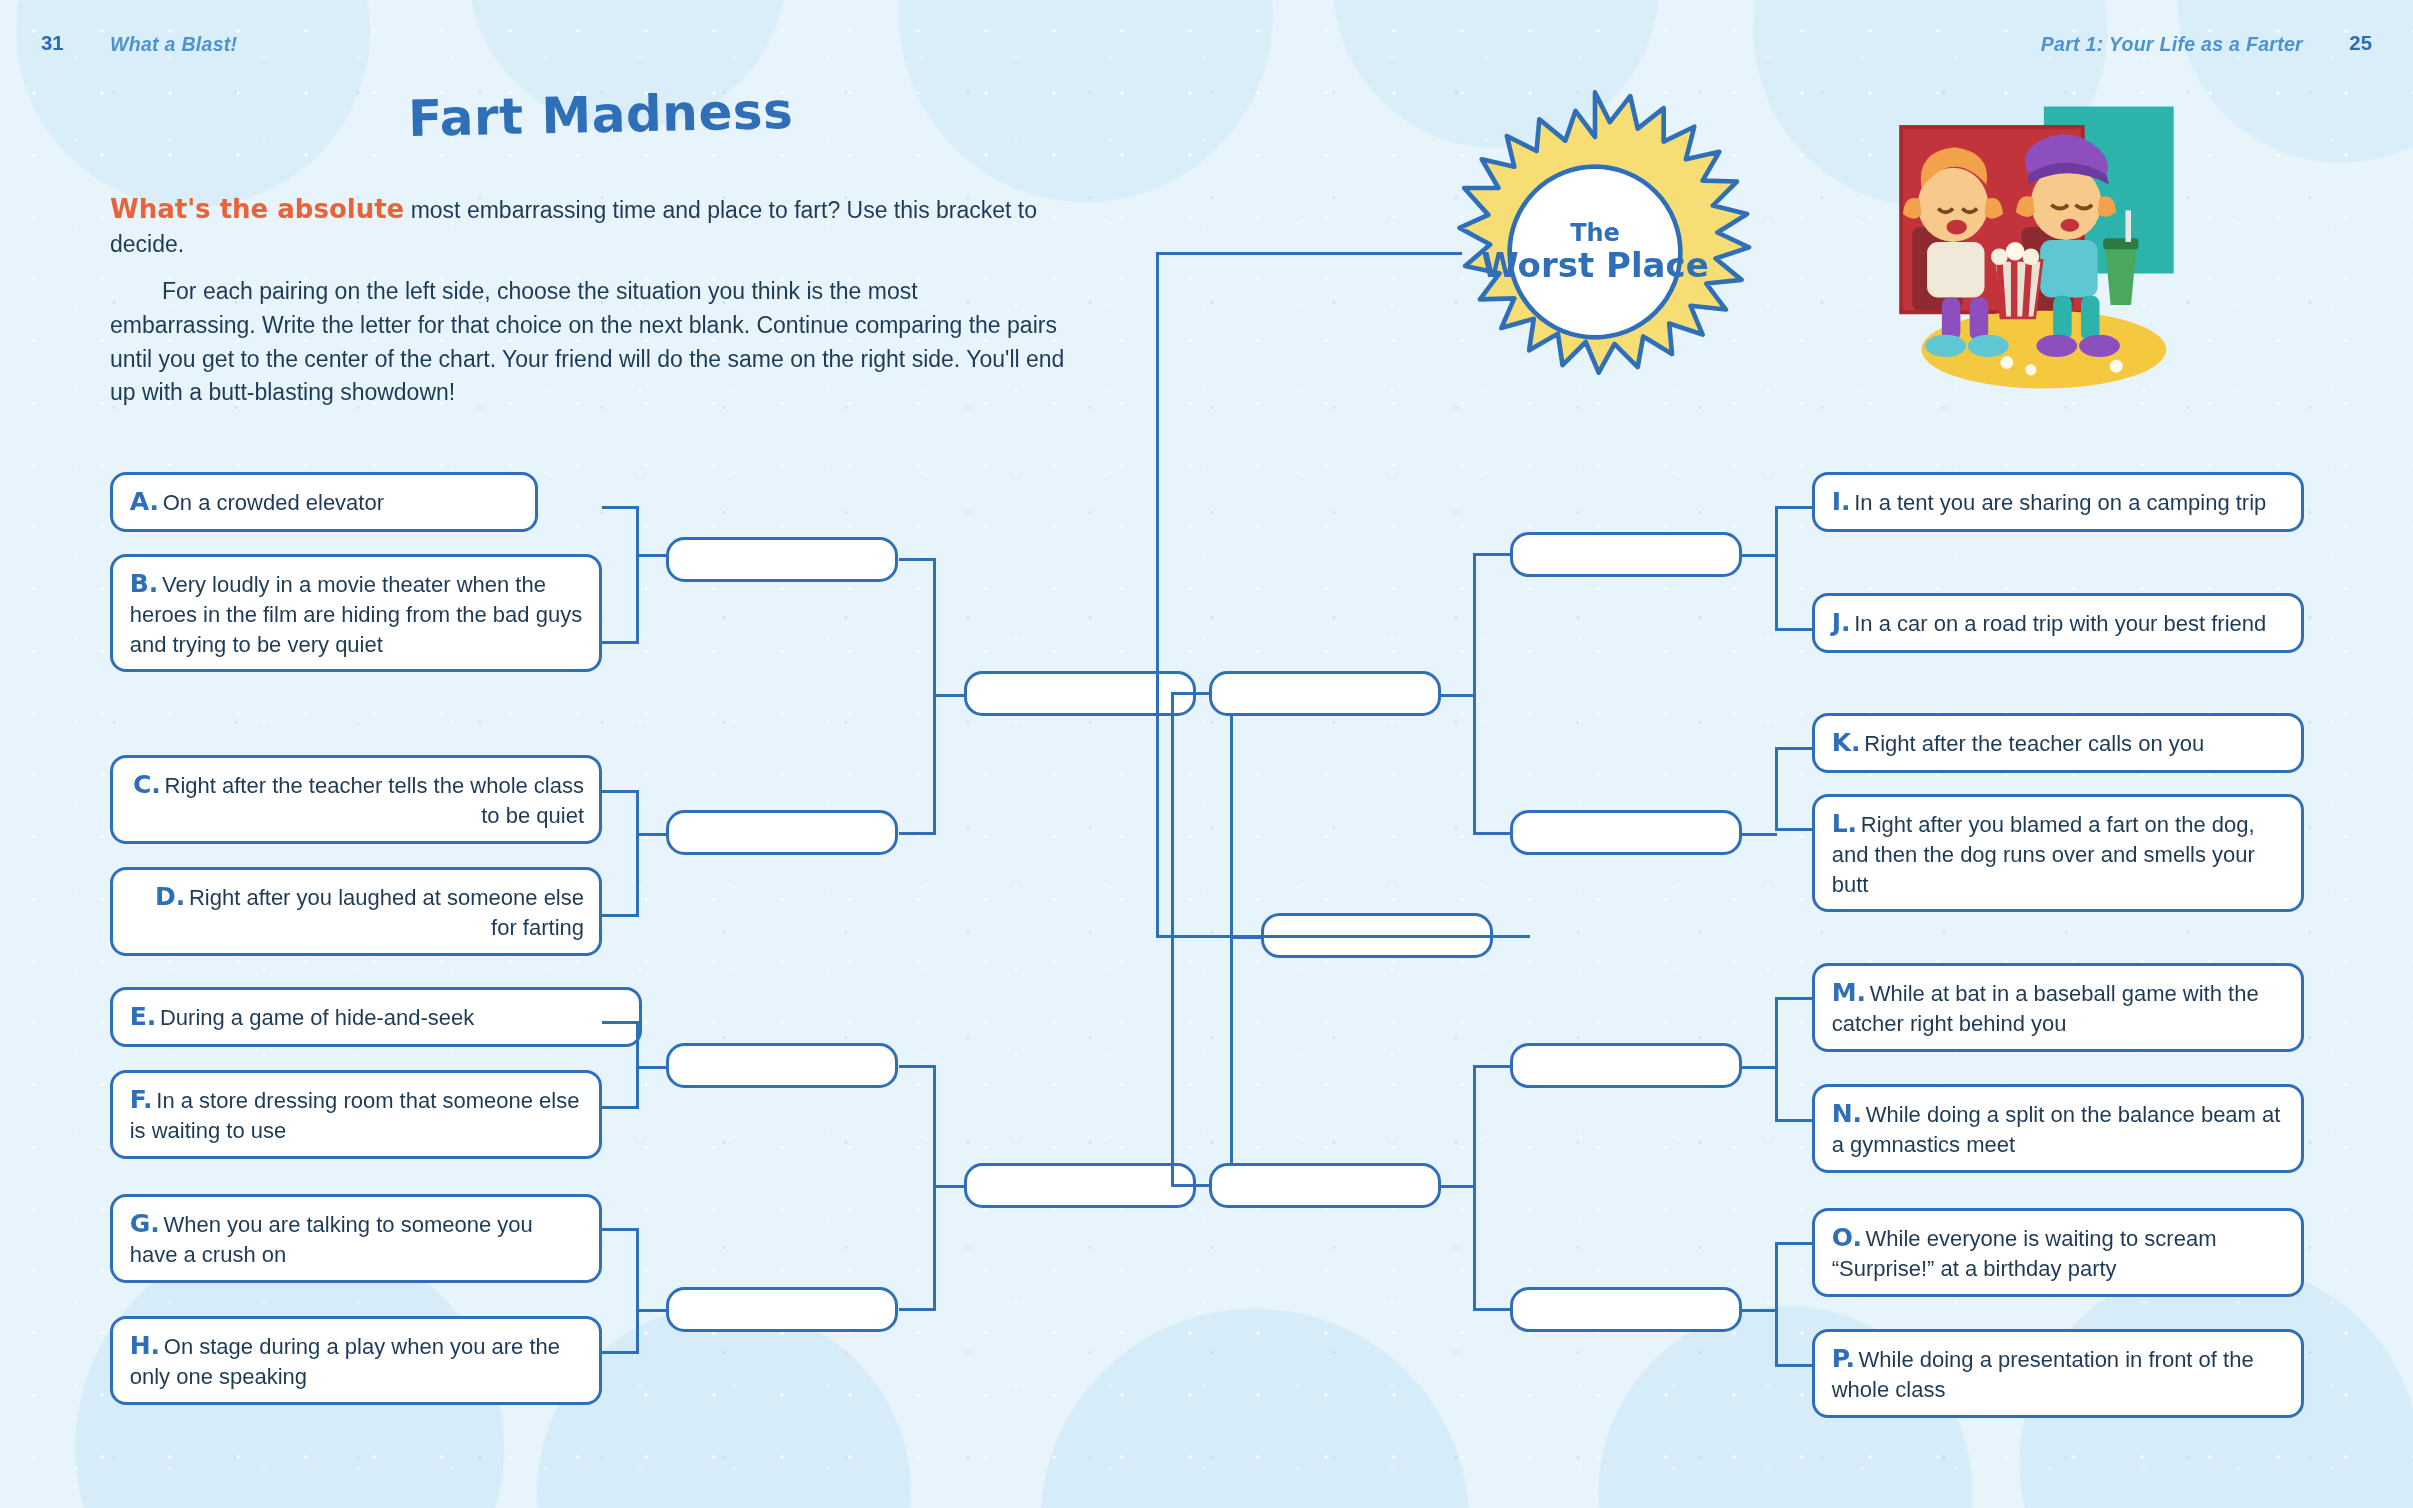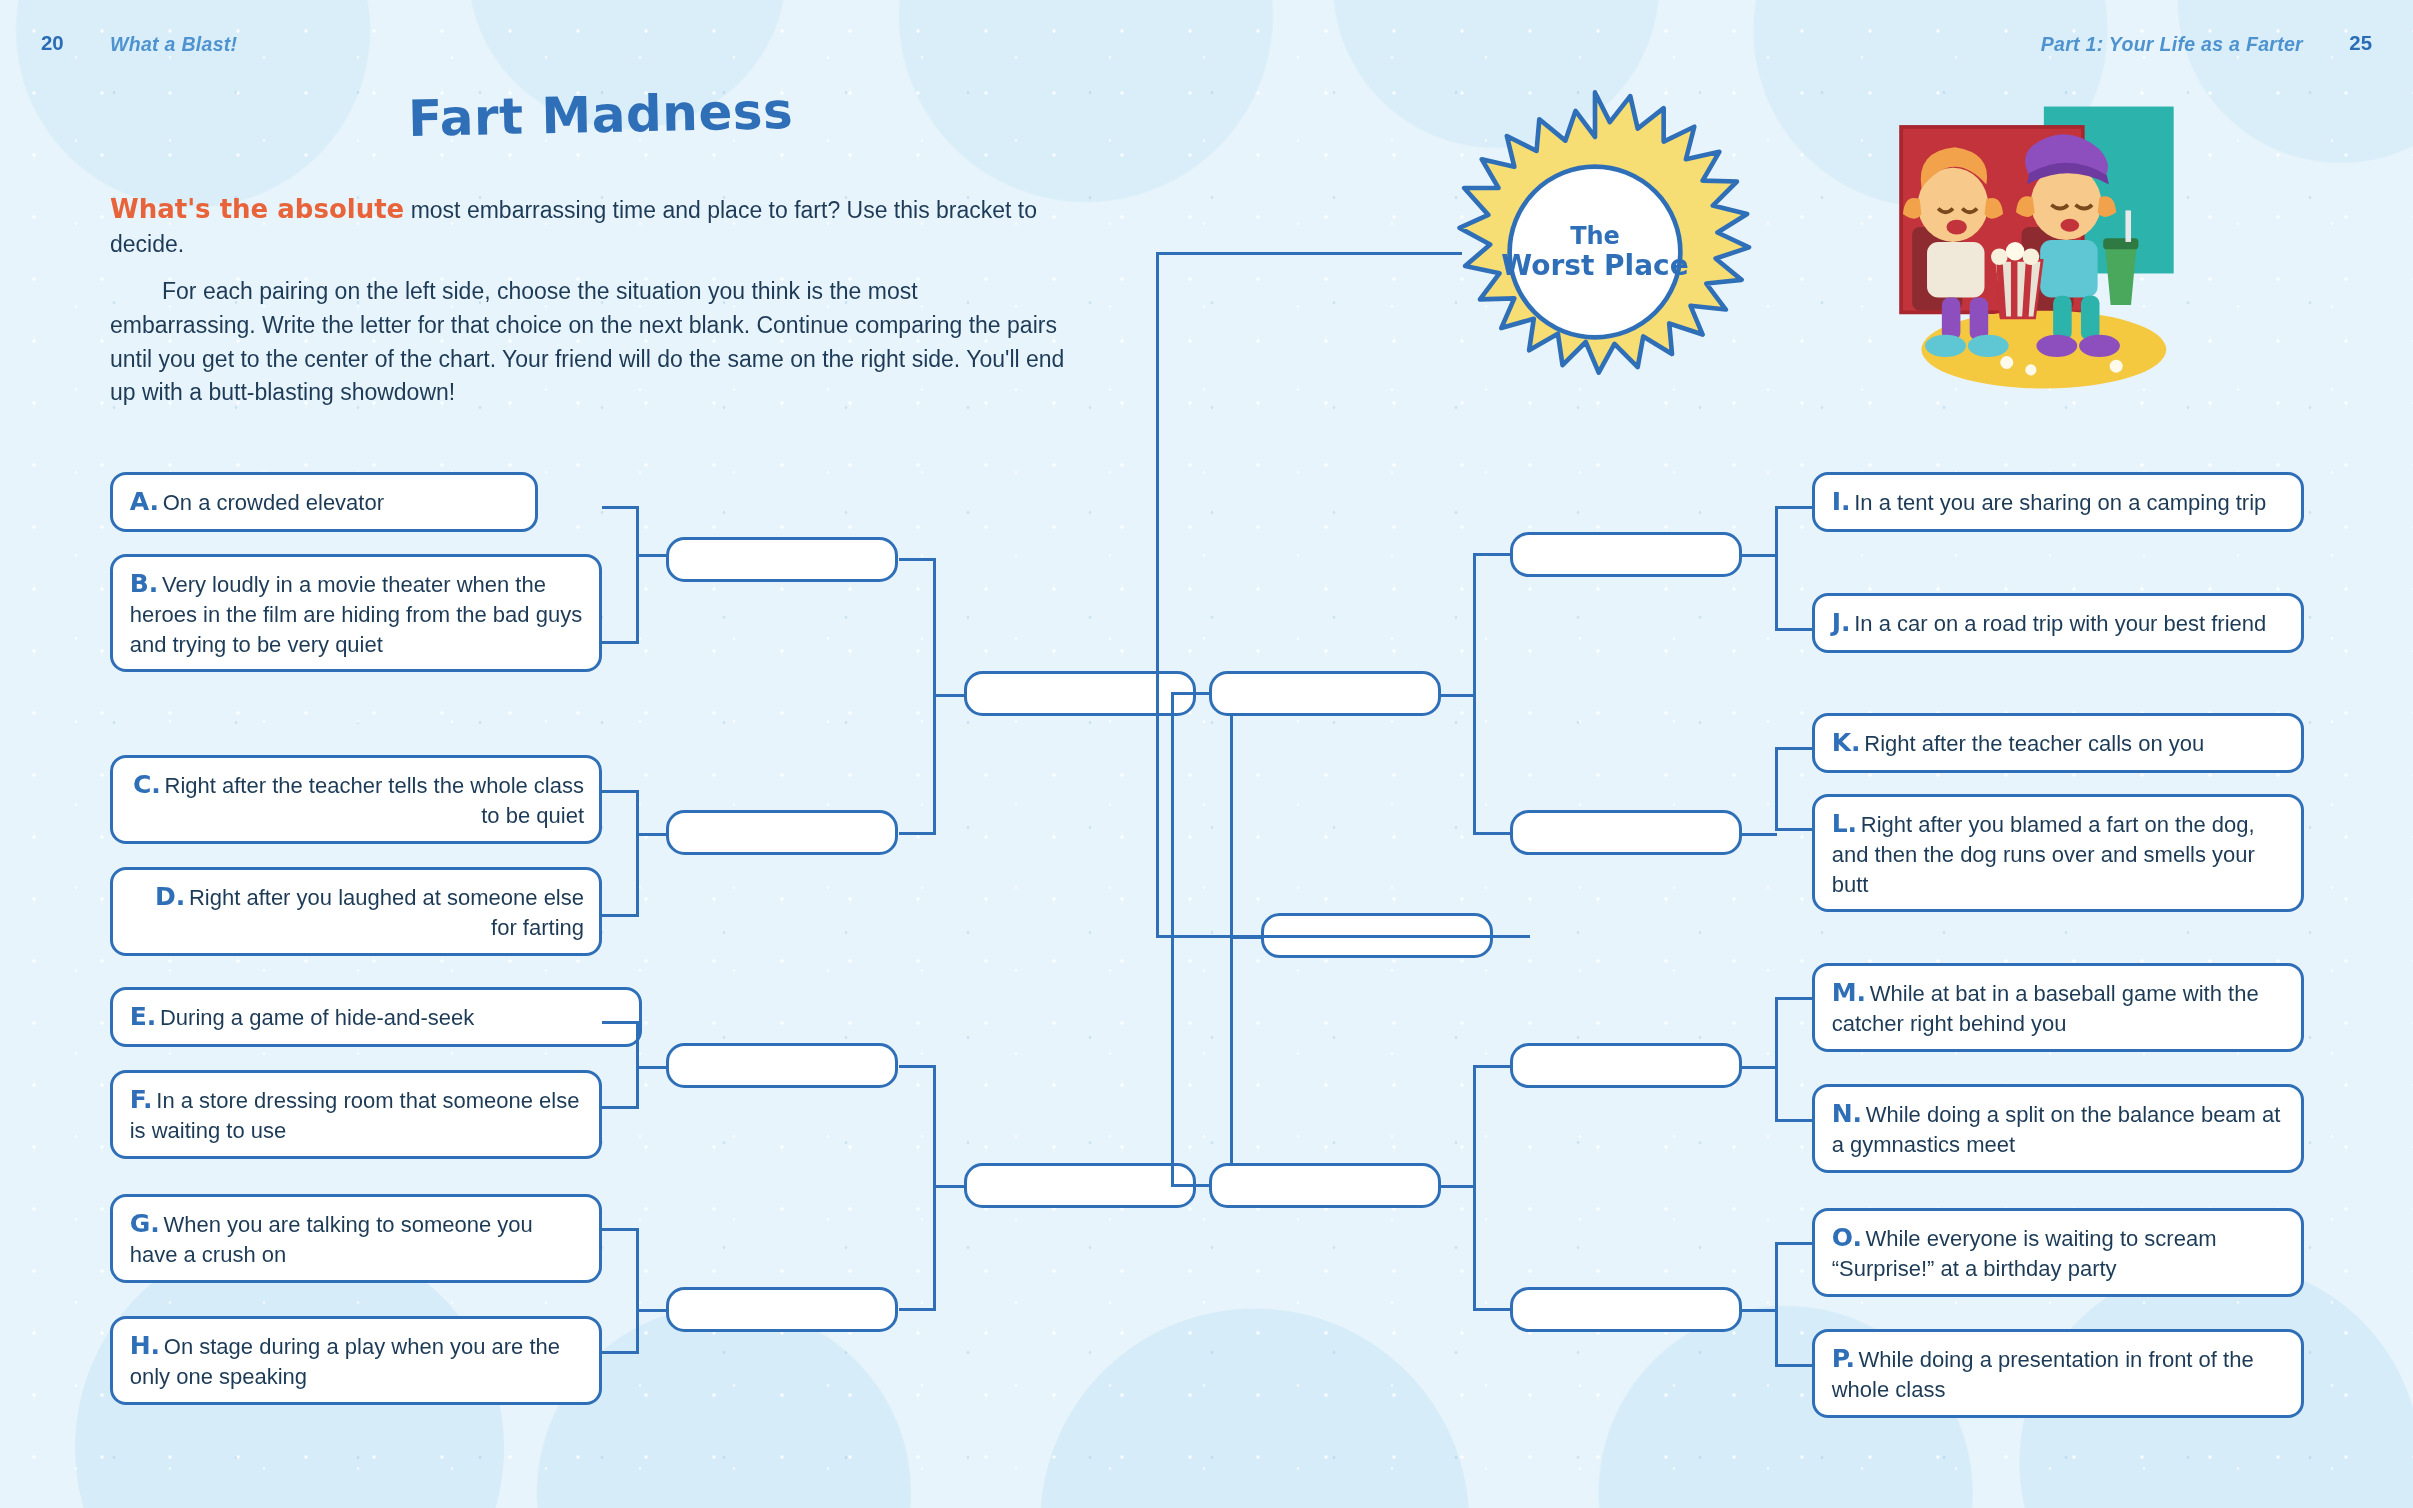--- a/index.html
+++ b/index.html
@@ -110,32 +110,32 @@
   .burst {
     position: absolute; left: 1428px; top: 85px; width: 334px; height: 334px;
   }
   .burst-label {
     position: absolute; inset: 0;
     display: flex; flex-direction: column; align-items: center; justify-content: center;
     color: #2f6fb8; font-weight: bold; text-align: center; line-height: 1.12;
     font-family: "DejaVu Sans", sans-serif;
   }
   .burst-label .l1 { font-size: 24px; }
-  .burst-label .l2 { font-size: 28px; }
+  .burst-label .l2 { font-size: 34px; }
 
   
   .illo { position: absolute; left: 1884px; top: 88px; width: 316px; height: 306px; }
 </style>
 </head>
 <body>
 
 <div class="bg"></div>
 <div class="speckle"></div>
 
-<div class="folio left">20</div>
+<div class="folio left">31</div>
 <div class="runhead left">What a Blast!</div>
 <div class="runhead right">Part 1: Your Life as a Farter</div>
 <div class="folio right">25</div>
 
 <div class="title">Fart Madness</div>
 
 <div class="intro">
   <p>
     <span class="lead">What's the absolute</span><span> most embarrassing time and place to fart? Use this bracket to decide.</span>
   </p>

